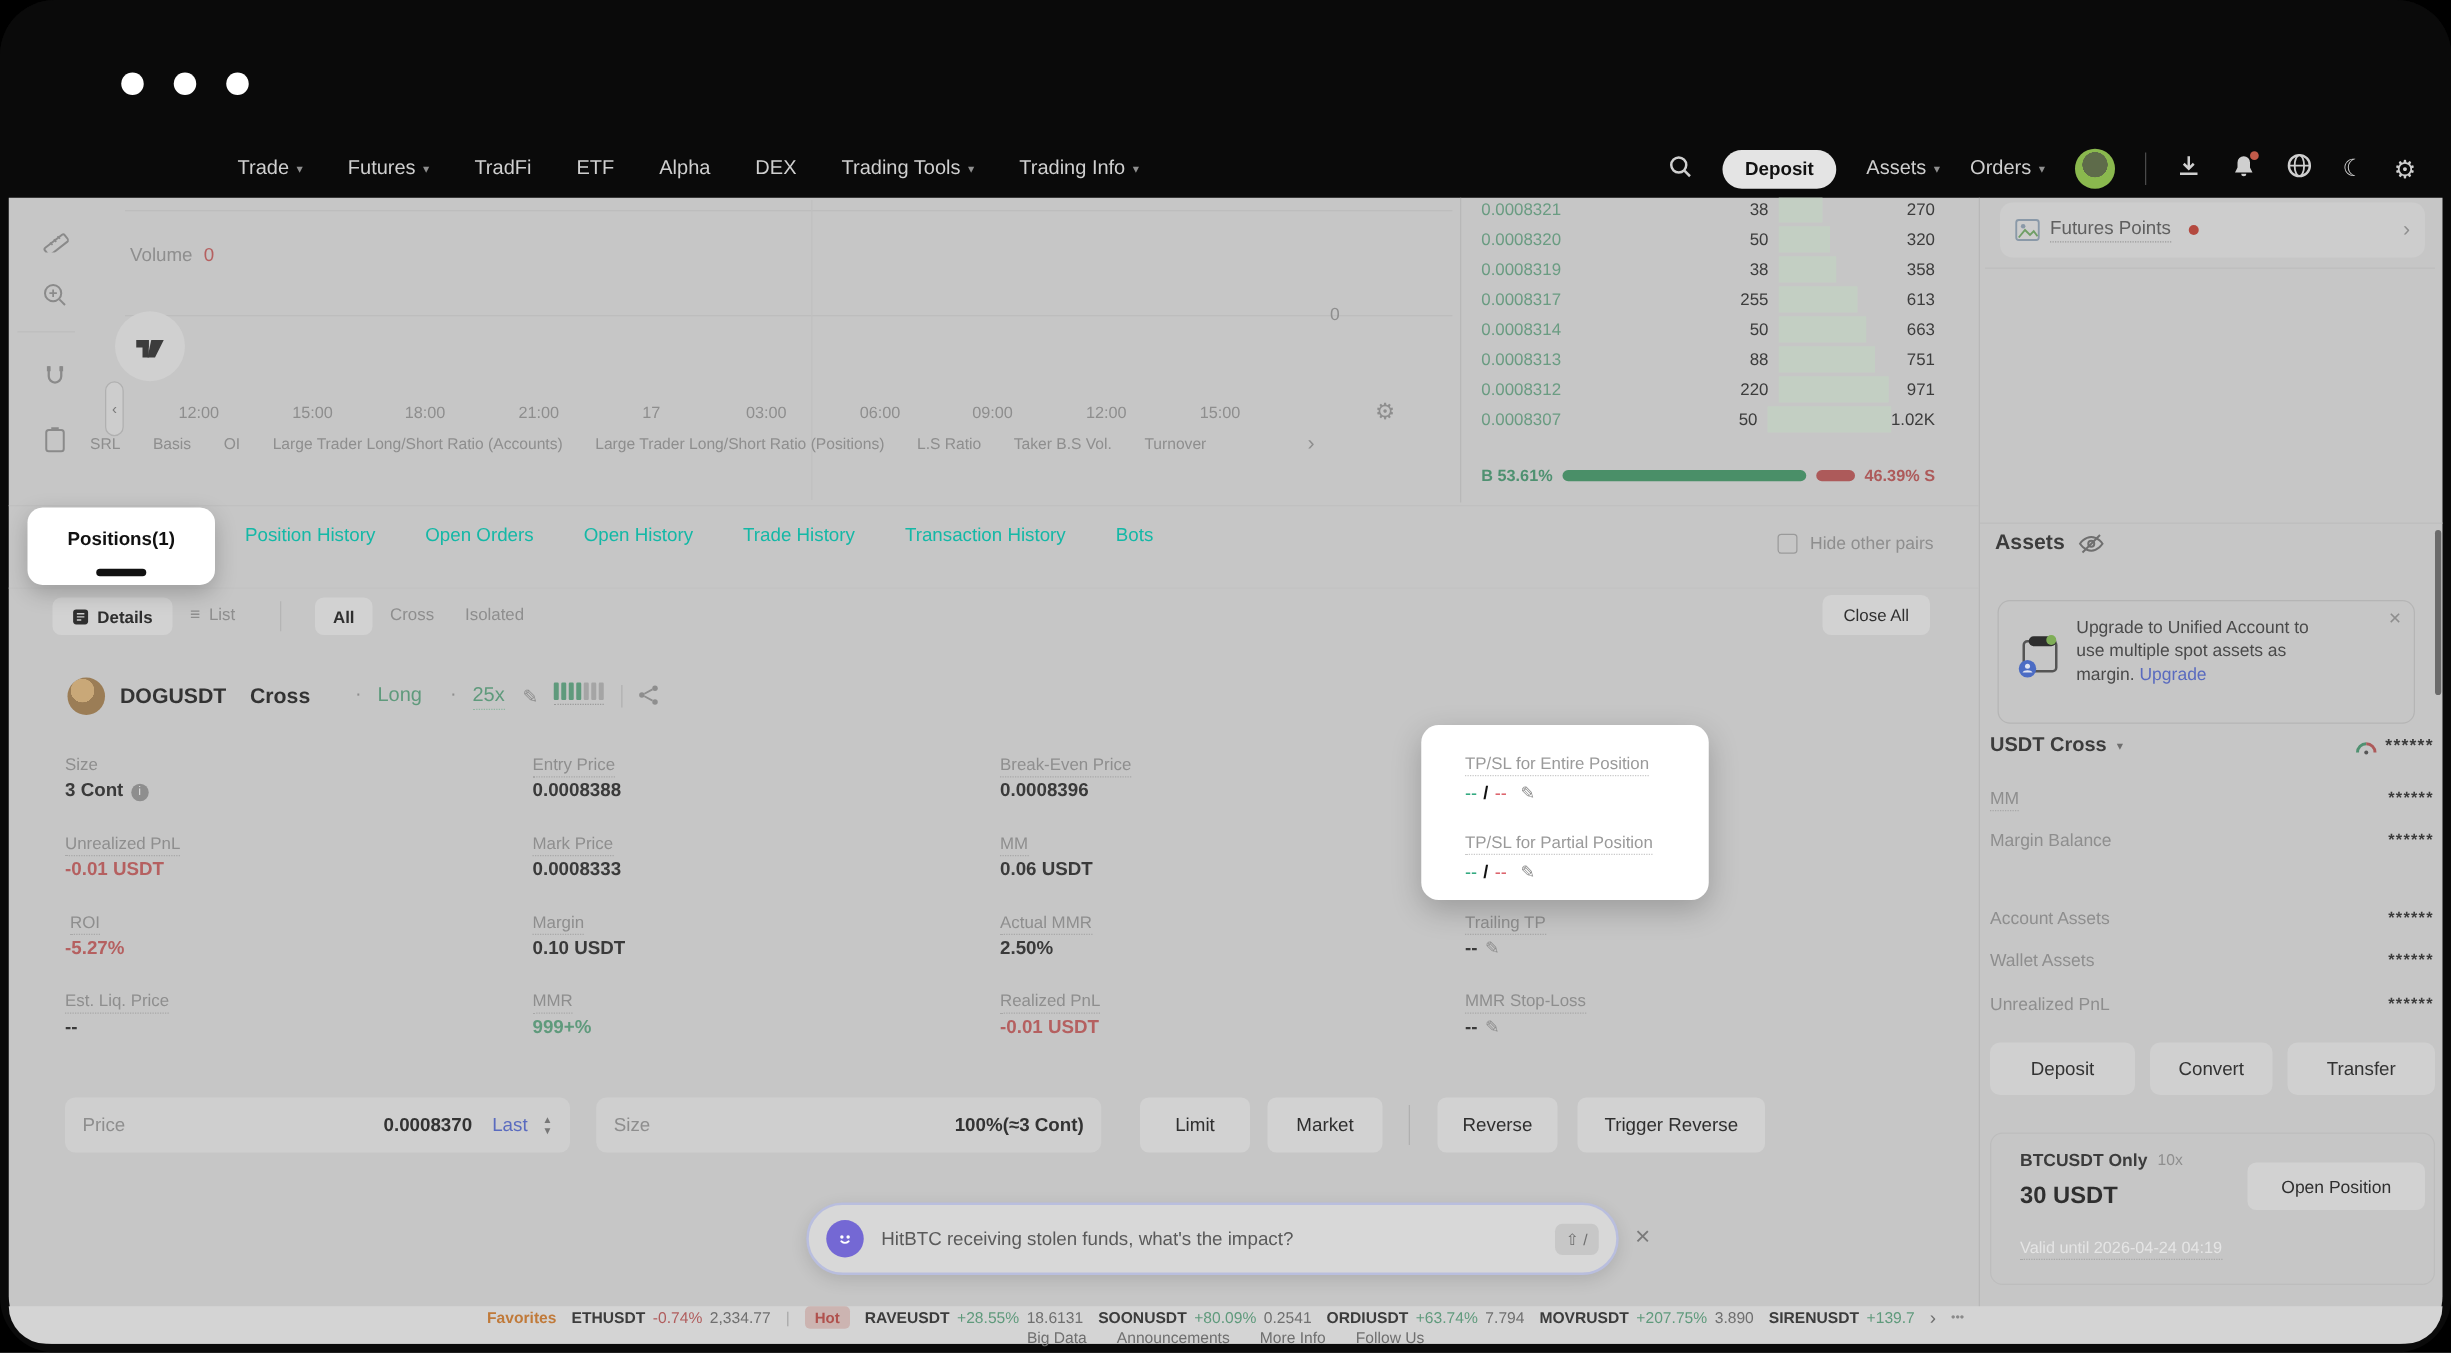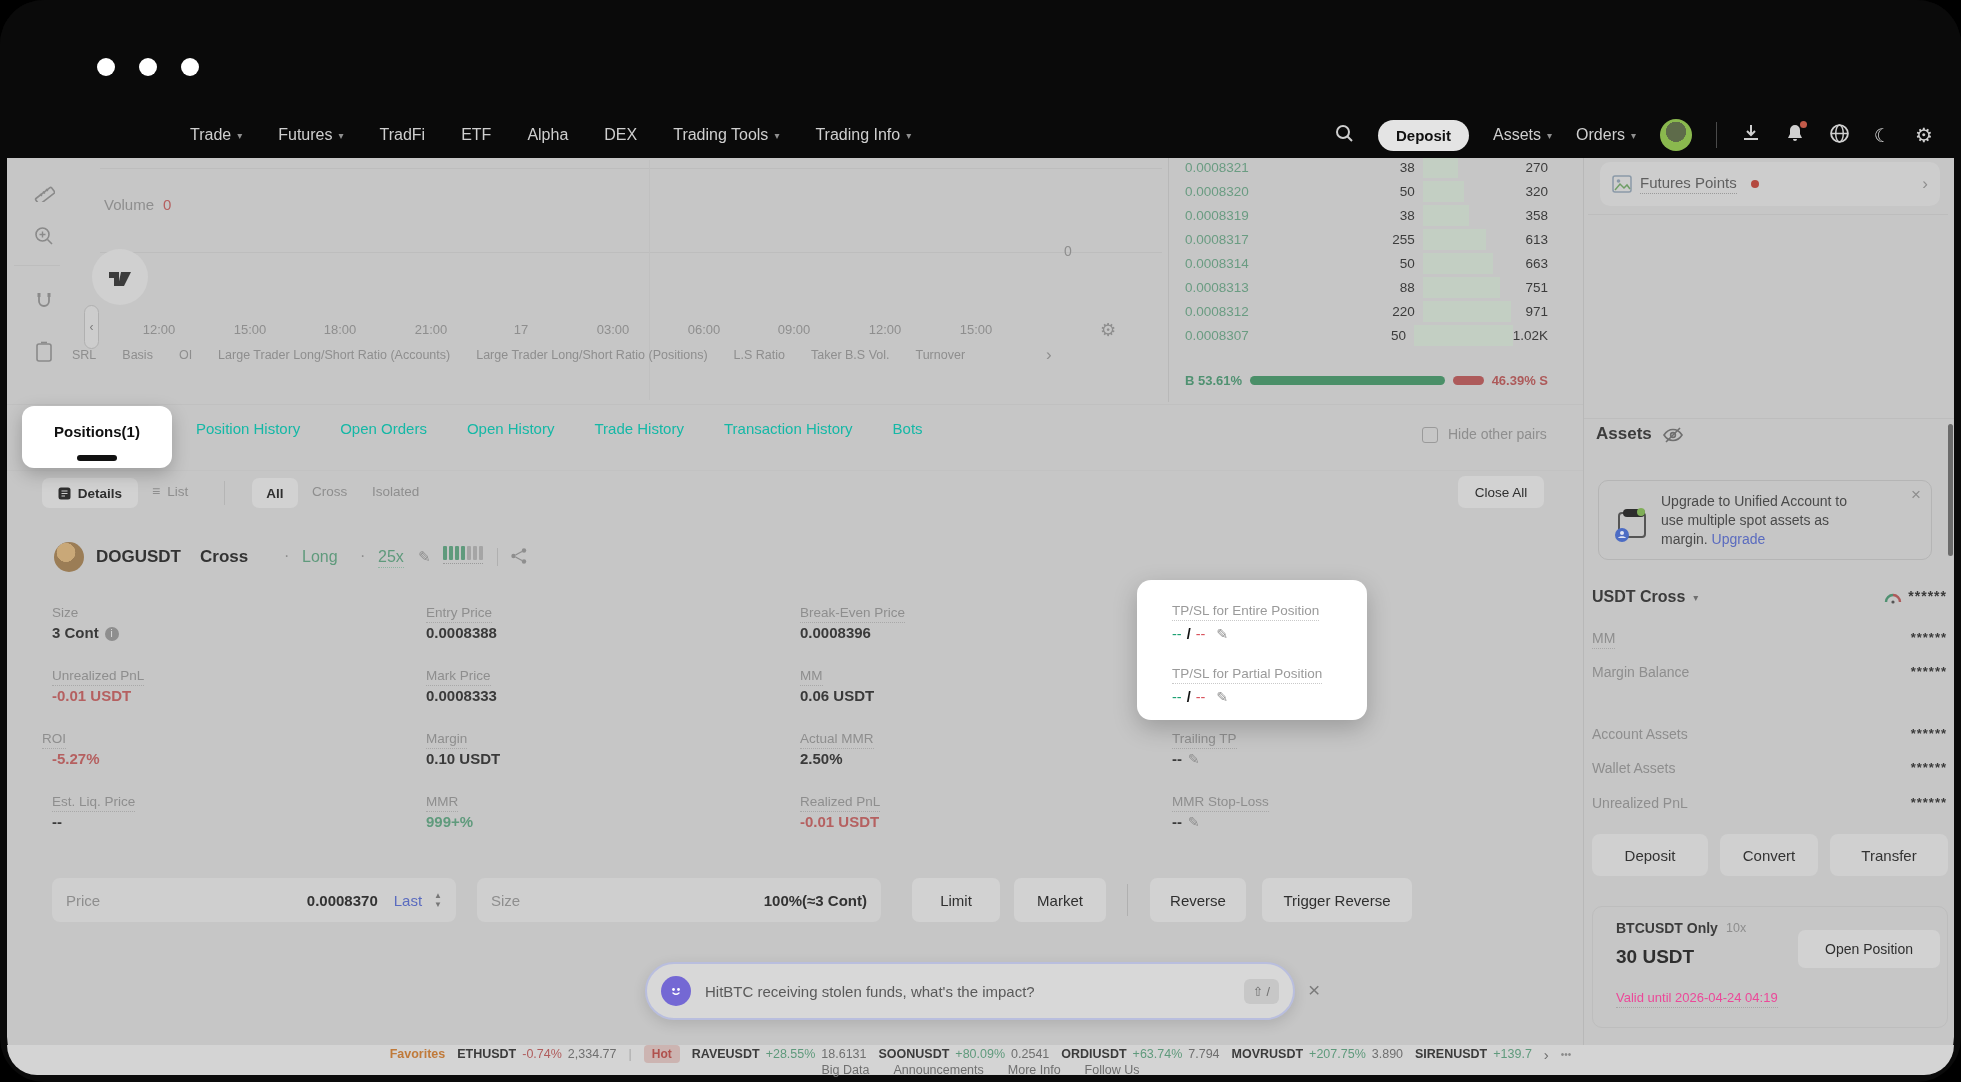--- a/index.html
+++ b/index.html
@@ -321,21 +321,21 @@
   <div class="hline" style="left:1584px;top:418px;width:370px"></div>
   <div class="scrollbar"></div>
 
   <div class="abs" style="left:1596px;top:424px;font-size:17px;font-weight:700;color:#3c3c3c">Assets</div>
   <span class="abs" style="left:1662px;top:426px"><svg width="22" height="18" viewBox="0 0 22 18">
           <path d="M2 9s3.5-5.5 9-5.5S20 9 20 9s-3.5 5.5-9 5.5S2 9 2 9z" fill="none" stroke="#6f6f6f" stroke-width="1.6"></path>
           <circle cx="11" cy="9" r="2.4" fill="none" stroke="#6f6f6f" stroke-width="1.6"></circle>
           <line x1="4" y1="16" x2="18" y2="2" stroke="#6f6f6f" stroke-width="1.6"></line>
         </svg></span>
 
-  <div class="abs" style="left:1598px;top:480px;width:334px;height:80px;border:1px solid #b5b5b5;border-radius:10px">
+  <div class="abs" style="left:1598px;top:480px;width:334px;height:99px;border:1px solid #b5b5b5;border-radius:10px">
     <span class="abs" style="left:14px;top:24px"><svg width="38" height="40" viewBox="0 0 38 40">
             <rect x="6" y="8" width="26" height="24" rx="3" fill="none" stroke="#555" stroke-width="2"></rect>
             <rect x="10" y="4" width="22" height="8" rx="4" fill="#2e2e2e"></rect>
             <circle cx="28" cy="7" r="4" fill="#7fae57"></circle>
             <circle cx="9" cy="30" r="7" fill="#4c6cc4"></circle>
             <circle cx="9" cy="28" r="2" fill="#dfe4f2"></circle>
             <path d="M5 33c1-2.5 7-2.5 8 0" fill="#dfe4f2"></path>
           </svg></span>
     <div class="abs" style="left:62px;top:11px;font-size:14px;line-height:19px;color:#4a4a4a">
       <div>Upgrade to Unified Account to</div>
@@ -369,21 +369,21 @@
 
   <div class="side-btn" style="left:1592px;width:116px">Deposit</div>
   <div class="side-btn" style="left:1720px;width:98px">Convert</div>
   <div class="side-btn" style="left:1830px;width:118px">Transfer</div>
 
   <div class="abs" style="left:1592px;top:906px;width:356px;height:122px;border:1px solid #bdbdbd;border-radius:10px"></div>
   <div class="abs" style="left:1616px;top:920px;font-size:14px;font-weight:700;color:#3c3c3c">BTCUSDT Only</div>
   <div class="abs" style="left:1726px;top:921px;font-size:12.5px;color:#8e8e8e">10x</div>
   <div class="abs" style="left:1616px;top:946px;font-size:19px;font-weight:700;color:#2f2f2f">30 USDT</div>
   <div class="pill" style="position:absolute;left:1798px;top:930px;width:142px;height:38px;font-size:14px">Open Position</div>
-  <div class="abs" style="left:1616px;top:990px;font-size:13px;color:#ec4899;border-bottom:1px dotted #a8a8a8;padding-bottom:2px">Valid until 2026-04-24 04:19</div>
+  <div class="abs" style="left:1616px;top:990px;font-size:13px;color:#e5e5e5;border-bottom:1px dotted #a8a8a8;padding-bottom:2px">Valid until 2026-04-24 04:19</div>
 
   <div class="hline" style="left:7px;top:404px;width:1576px;background:#c0c0c0"></div>
   <div class="hline" style="left:7px;top:470px;width:1576px;background:#c2c2c2"></div>
 
   <div class="spot-tab">
     <div class="t">Positions(1)</div>
     <div class="u"></div>
   </div>
   <div class="tabs-row">
     <span>Position History</span>
@@ -435,21 +435,21 @@
           <circle cx="14" cy="3.5" r="2.2" fill="#8e8e8e"></circle>
           <circle cx="3.5" cy="9" r="2.2" fill="#8e8e8e"></circle>
           <circle cx="14" cy="14.5" r="2.2" fill="#8e8e8e"></circle>
           <path d="M5.5 8l6.5-3.5M5.5 10l6.5 3.5" stroke="#8e8e8e" stroke-width="1.4"></path>
         </svg></span>
 
   <div class="cell" style="left:52px;top:603px"><span class="lbl">Size</span></div>
   <div class="cell" style="left:52px;top:624px"><span class="val">3 Cont</span><span class="info-i">i</span></div>
   <div class="cell" style="left:52px;top:666px"><span class="lbl dotu">Unrealized PnL</span></div>
   <div class="cell" style="left:52px;top:687px"><span class="val red">-0.01 USDT</span></div>
-  <div class="cell" style="left:42px;top:729px"><span class="lbl dotu">ROI</span></div>
+  <div class="cell" style="left:56px;top:729px"><span class="lbl dotu">ROI</span></div>
   <div class="cell" style="left:52px;top:750px"><span class="val red">-5.27%</span></div>
   <div class="cell" style="left:52px;top:792px"><span class="lbl dotu">Est. Liq. Price</span></div>
   <div class="cell" style="left:52px;top:813px"><span class="val">--</span></div>
 
   <div class="cell" style="left:426px;top:603px"><span class="lbl dotu">Entry Price</span></div>
   <div class="cell" style="left:426px;top:624px"><span class="val">0.0008388</span></div>
   <div class="cell" style="left:426px;top:666px"><span class="lbl dotu">Mark Price</span></div>
   <div class="cell" style="left:426px;top:687px"><span class="val">0.0008333</span></div>
   <div class="cell" style="left:426px;top:729px"><span class="lbl dotu">Margin</span></div>
   <div class="cell" style="left:426px;top:750px"><span class="val">0.10 USDT</span></div>

